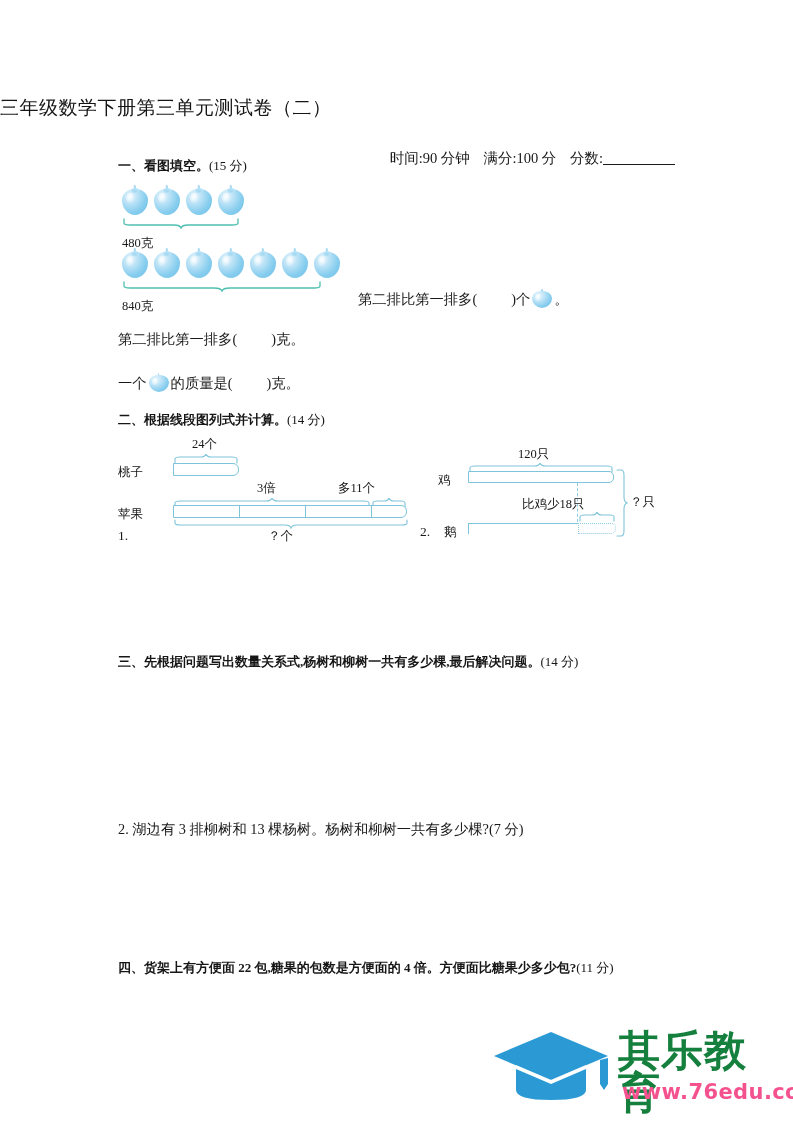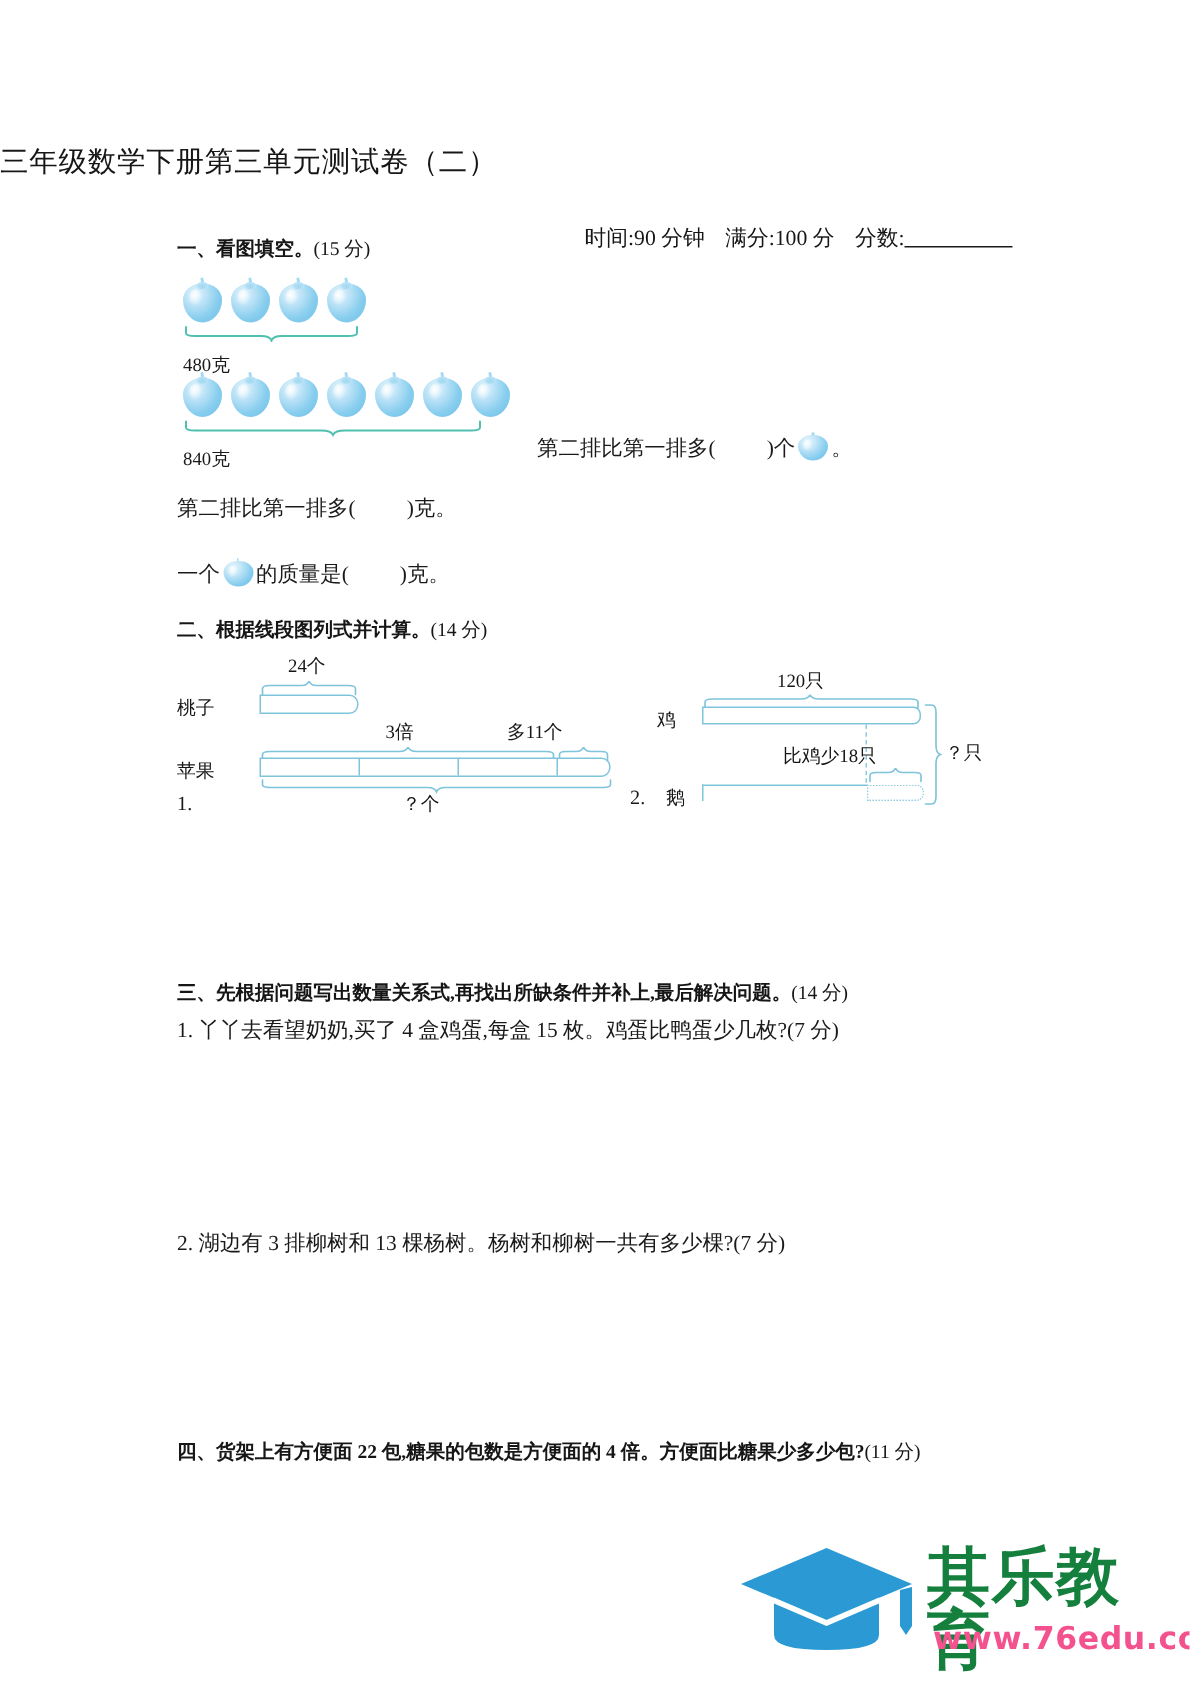--- a/index.html
+++ b/index.html
@@ -365,23 +365,22 @@
 
     <svg style="position:absolute; left:186px; top:22px;" width="12" height="70" viewBox="0 0 12 70">
       <path d="M1,2 L5,2 Q8,2 8,7 L8,29 Q8,34 11,35 Q8,36 8,41 L8,63 Q8,68 5,68 L1,68" fill="none" stroke="#7ec4da" stroke-width="1.1" stroke-linecap="round"></path>
     </svg>
     <div class="diag-label" style="left:200px; top:48px;">？只</div>
 
     <div class="item-num" style="left:-10px; top:78px;">2.</div>
   </div>
 
   <div class="sec" style="top:652px;">
-    <span class="sec-bold">三、先根据问题写出数量关系式,再找出所缺条件并补上,最后解决问题。</span><span>(14 分)</span>
-  </div>
-  <div class="q-line" style="top:676px;">1. 丫丫去看望奶奶,买了 4 盒鸡蛋,每盒 15 枚。鸡蛋比鸭蛋少几枚?(7 分)</div>
+    <span class="sec-bold">三、先根据问题写出数量关系式,杨树和柳树一共有多少棵,最后解决问题。</span><span>(14 分)</span>
+  </div>
   <div class="q-line" style="top:818px;">2. 湖边有 3 排柳树和 13 棵杨树。杨树和柳树一共有多少棵?(7 分)</div>
 
   <div class="sec" style="top:958px;">
     <span class="sec-bold">四、货架上有方便面 22 包,糖果的包数是方便面的 4 倍。方便面比糖果少多少包?</span><span>(11 分)</span>
   </div>
 
   <div class="logo">
     <svg class="cap" viewBox="0 0 122 74">
       <path d="M61,4 L118,28 L61,52 L4,28 Z" fill="#2b9ad4"></path>
       <path d="M26,37 L26,62 Q26,72 61,72 Q96,72 96,62 L96,37 L61,52 Z" fill="#2b9ad4"></path>

